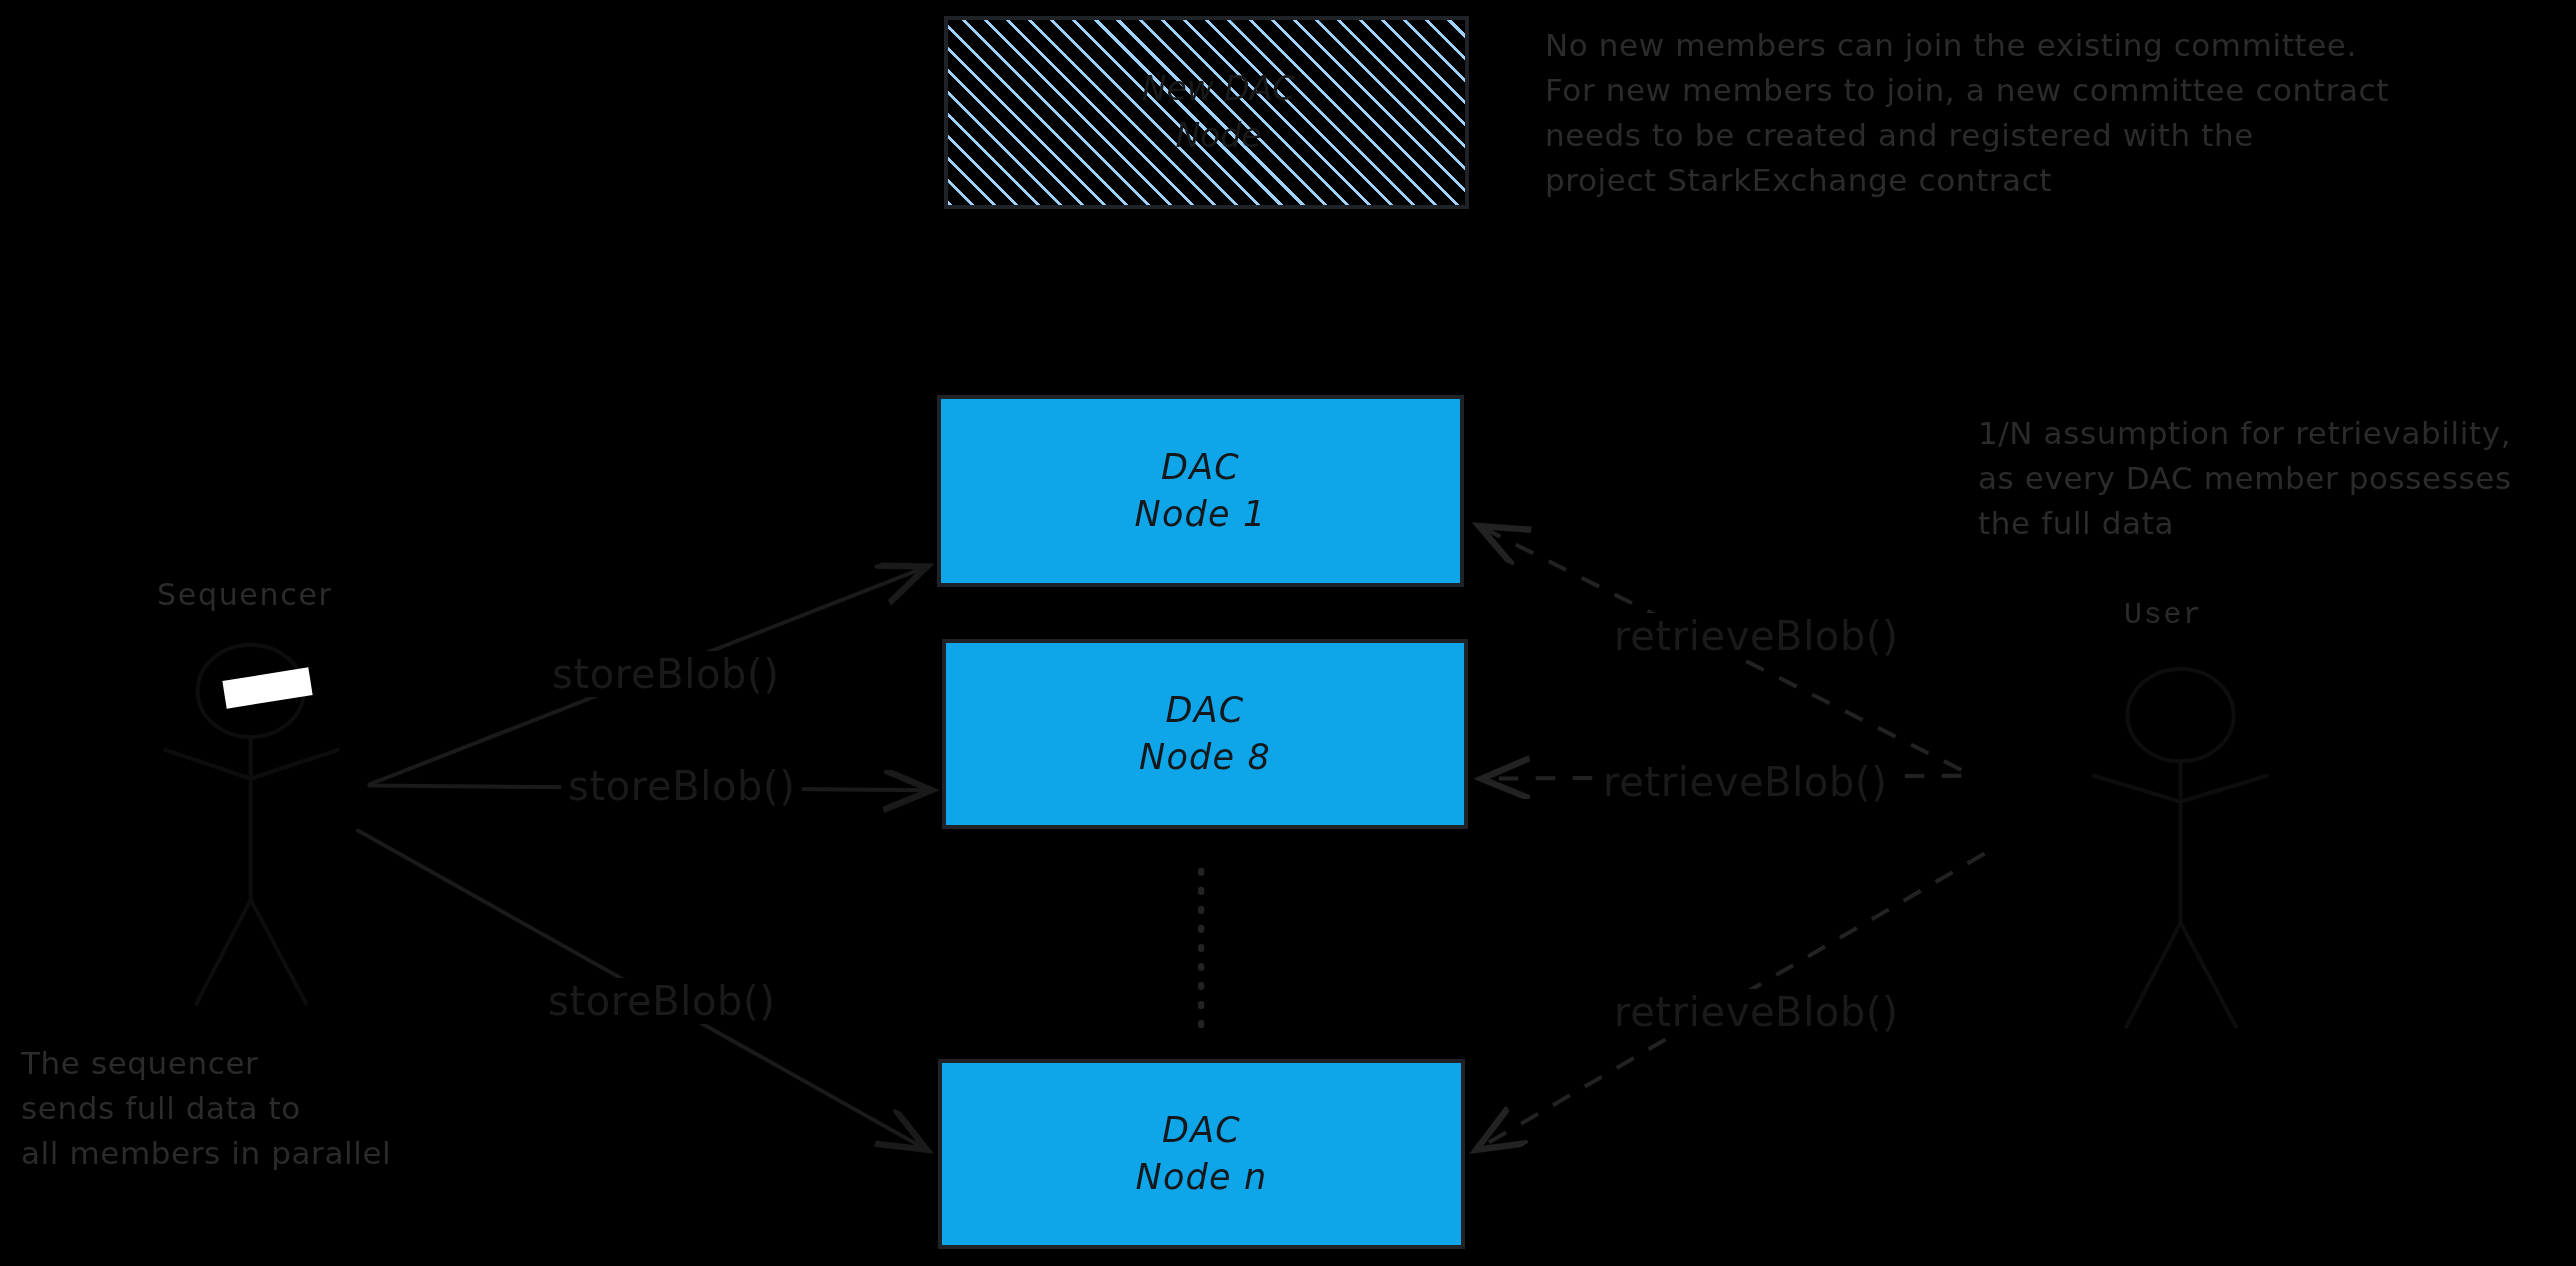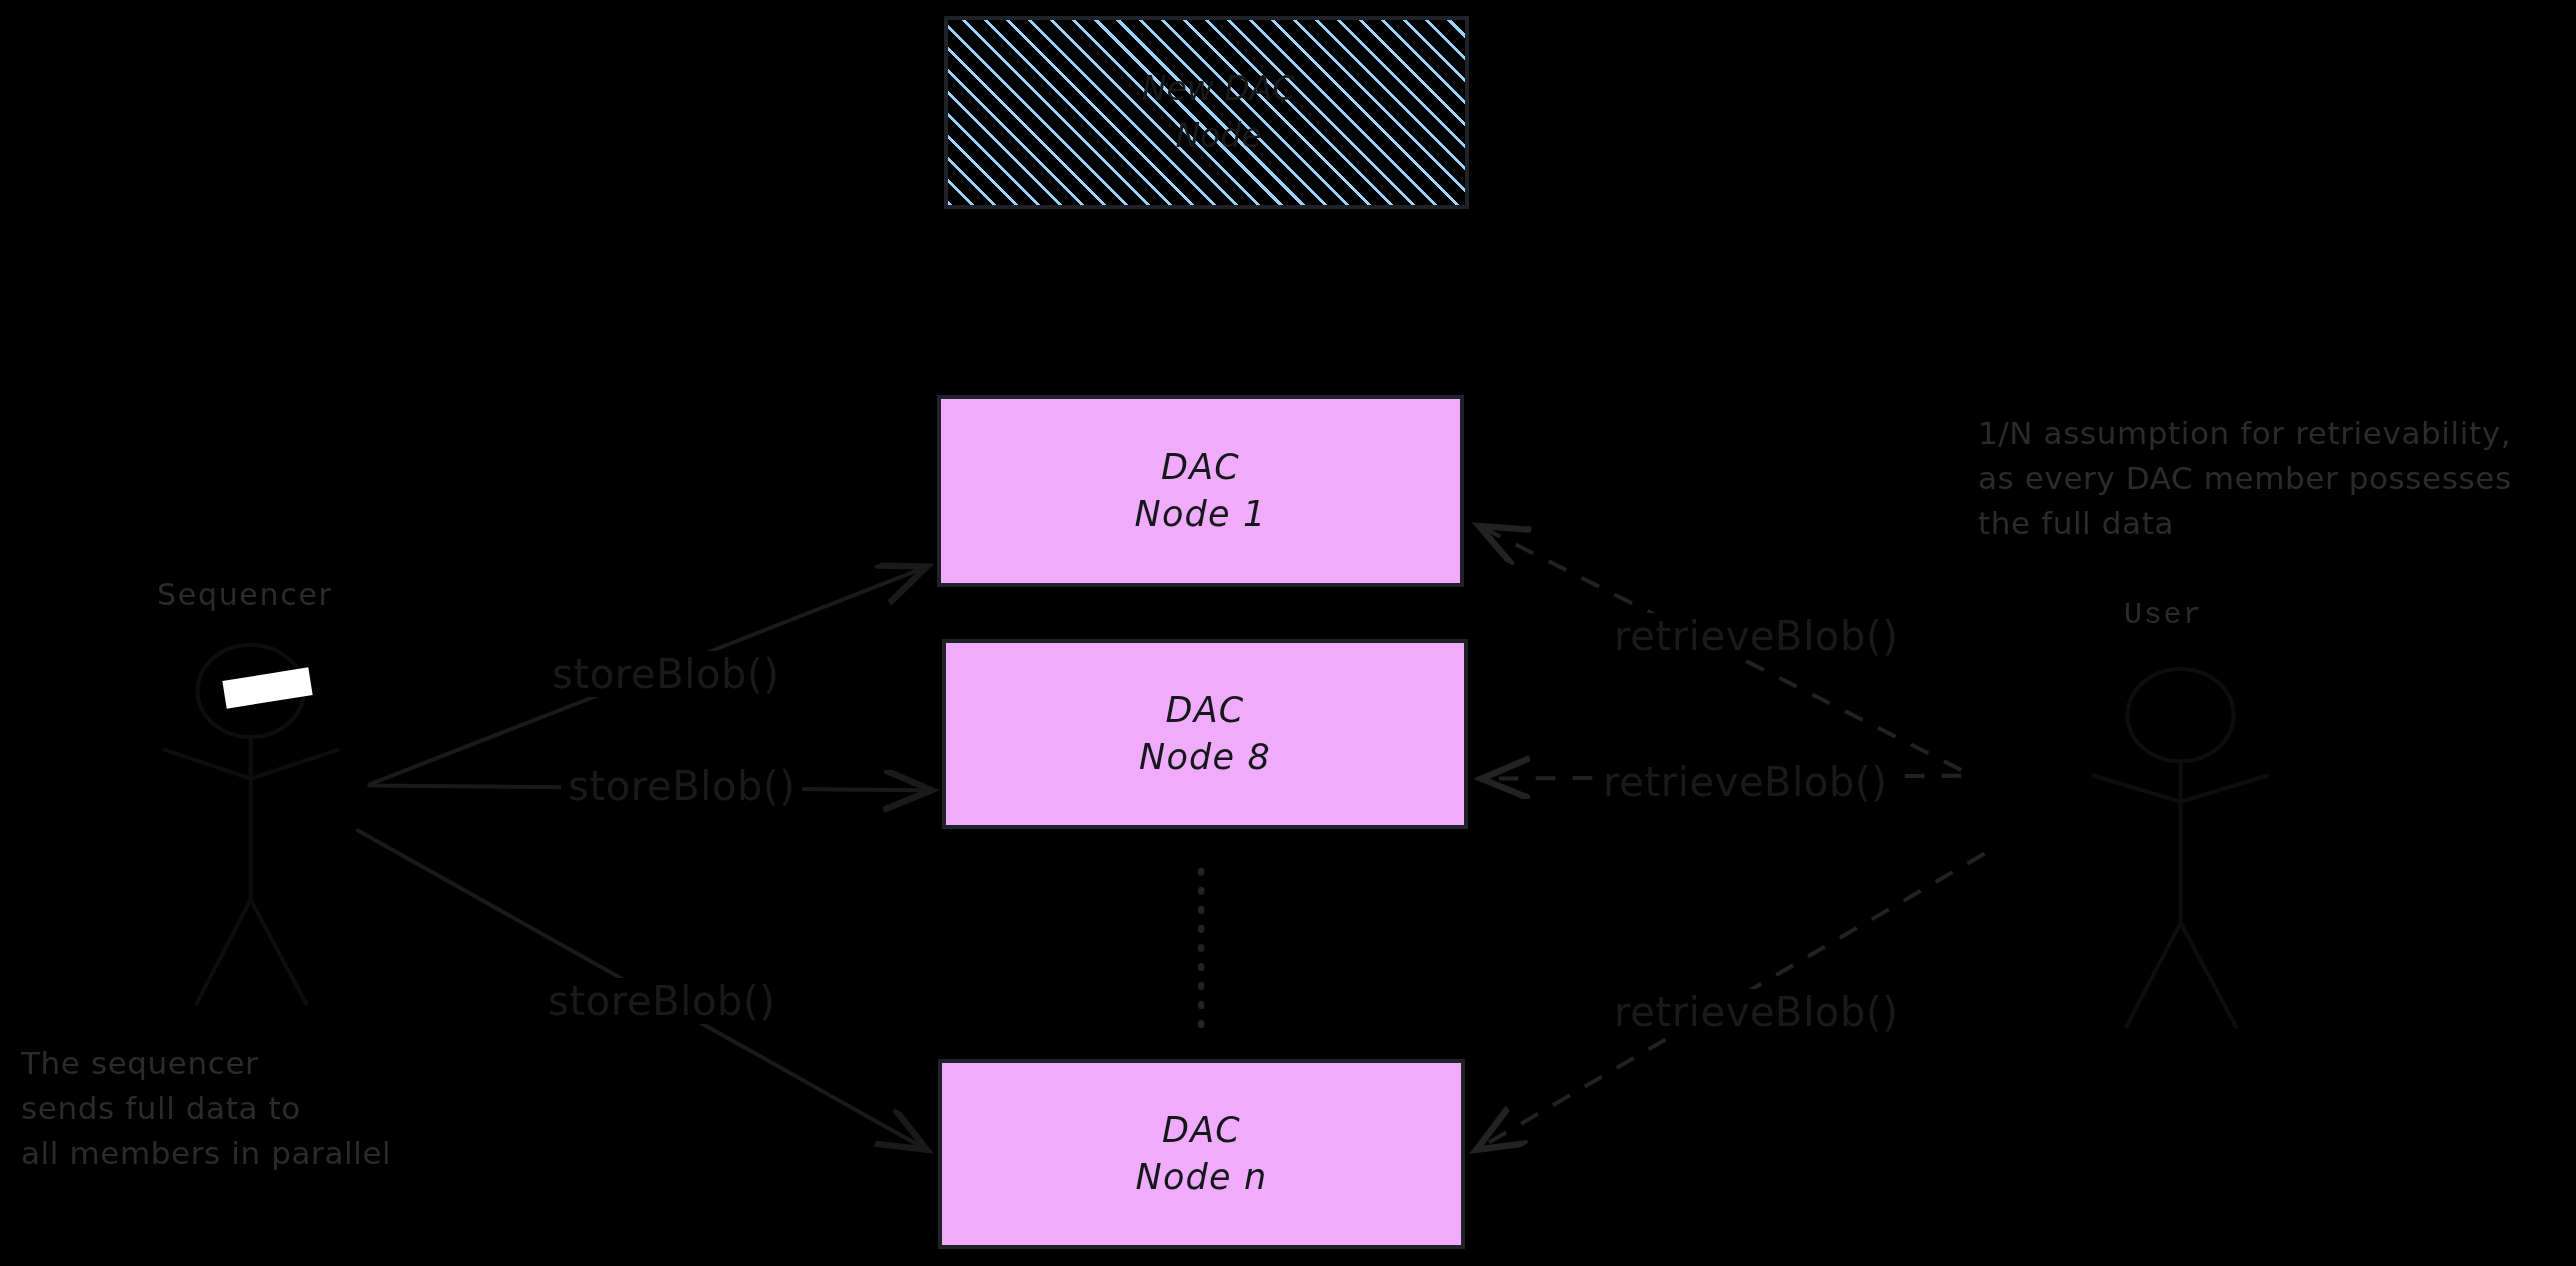--- a/index.html
+++ b/index.html
@@ -16,21 +16,21 @@
     font-family: "DejaVu Sans", sans-serif;
   }
   #vec {
     position: absolute;
     left: 0; top: 0;
     width: 2576px;
     height: 1266px;
   }
   .node-box {
     position: absolute;
-    background: #f0abfc;
+    background: #0ea5e9;
     border: 4px solid #1F2327;
     box-sizing: border-box;
     display: flex;
     flex-direction: column;
     align-items: center;
     justify-content: center;
     color: #15181B;
   }
   .node-line {
     font-family: "DejaVu Sans", sans-serif;
@@ -183,20 +183,24 @@
   <div class="edge-label" style="left:561px; top:763px;">storeBlob()</div>
 
   <div class="edge-label" style="left:541px; top:978px;">storeBlob()</div>
 
   <div class="edge-label" style="left:1607px; top:613px;">retrieveBlob()</div>
 
   <div class="edge-label" style="left:1596px; top:759px;">retrieveBlob()</div>
 
   <div class="edge-label" style="left:1607px; top:989px;">retrieveBlob()</div>
 
+  <div class="note" style="left:1545px; top:23px; width:900px;">No new members can join the existing committee.
+For new members to join, a new committee contract
+needs to be created and registered with the
+project StarkExchange contract</div>
 
   <div class="note" style="left:1978px; top:391px; width:588px;margin-top:20px;">1/N assumption for retrievability,
 as every DAC member possesses
 the full data</div>
 
   <div class="note" style="left:21px; top:1032px; width:427px;margin-top:9px;">The sequencer
 sends full data to
 all members in parallel</div>
 
   <div class="laptop" style="left:224px; top:674px; width:87px; height:28px;"></div>

